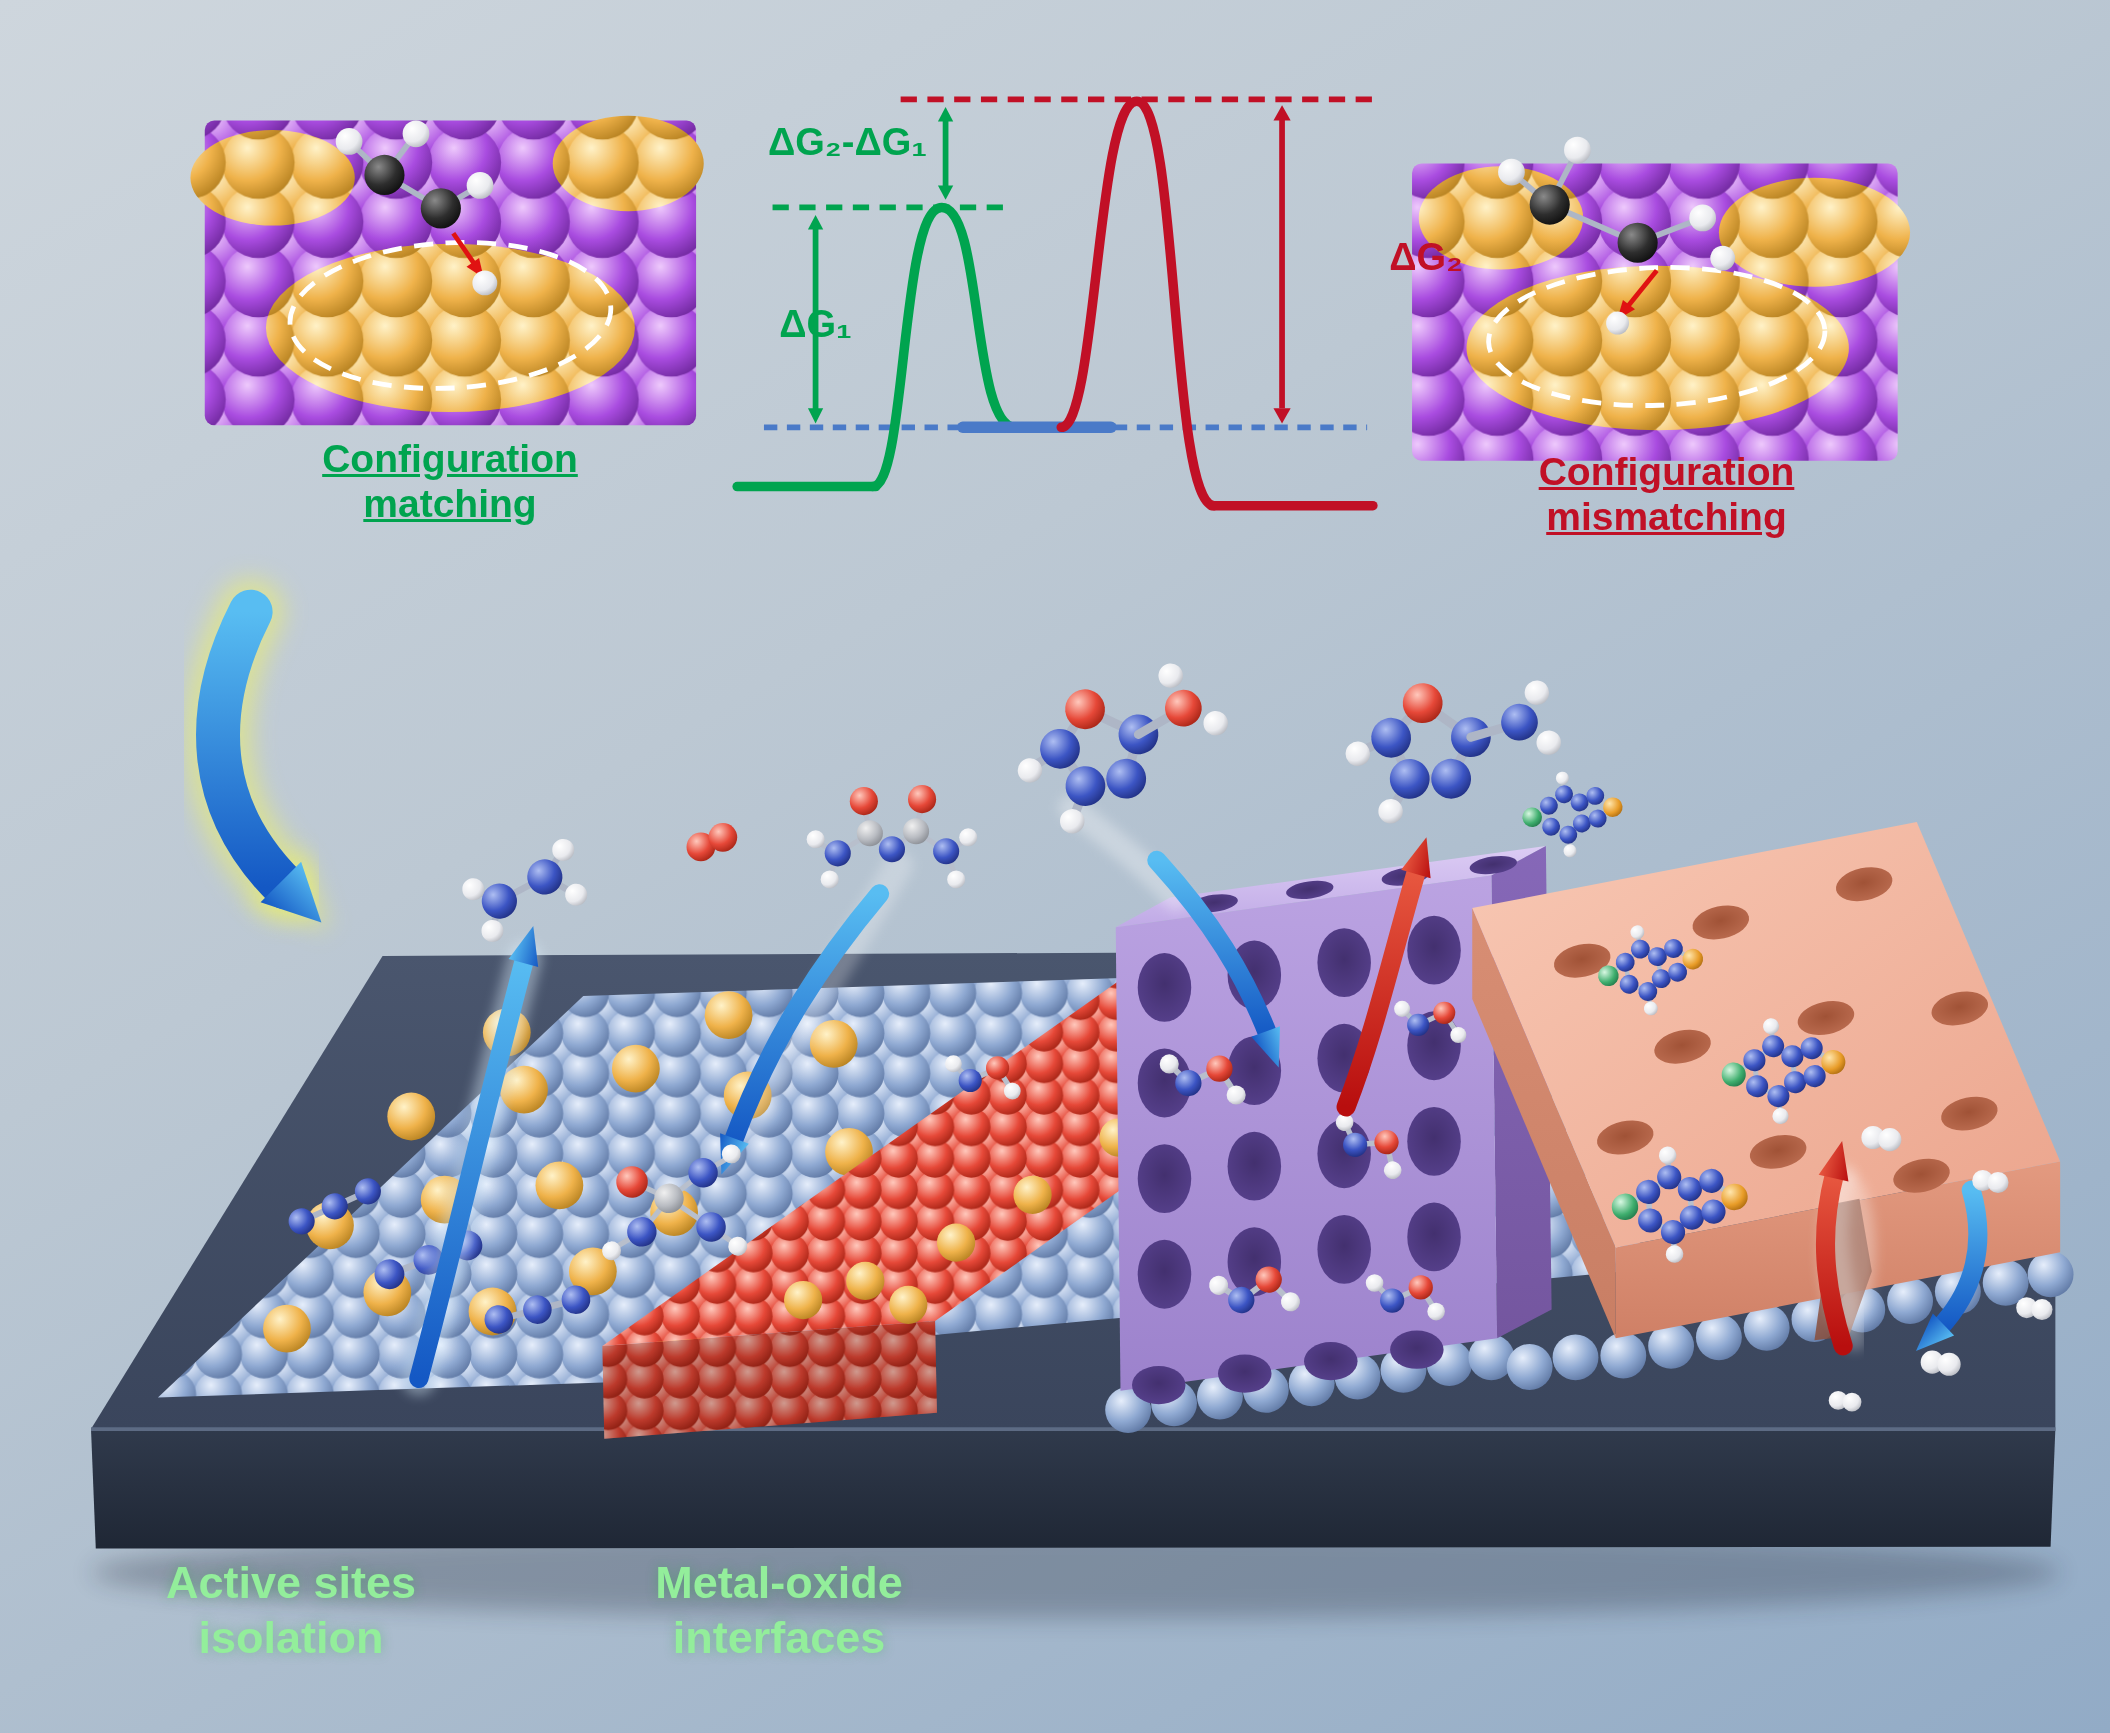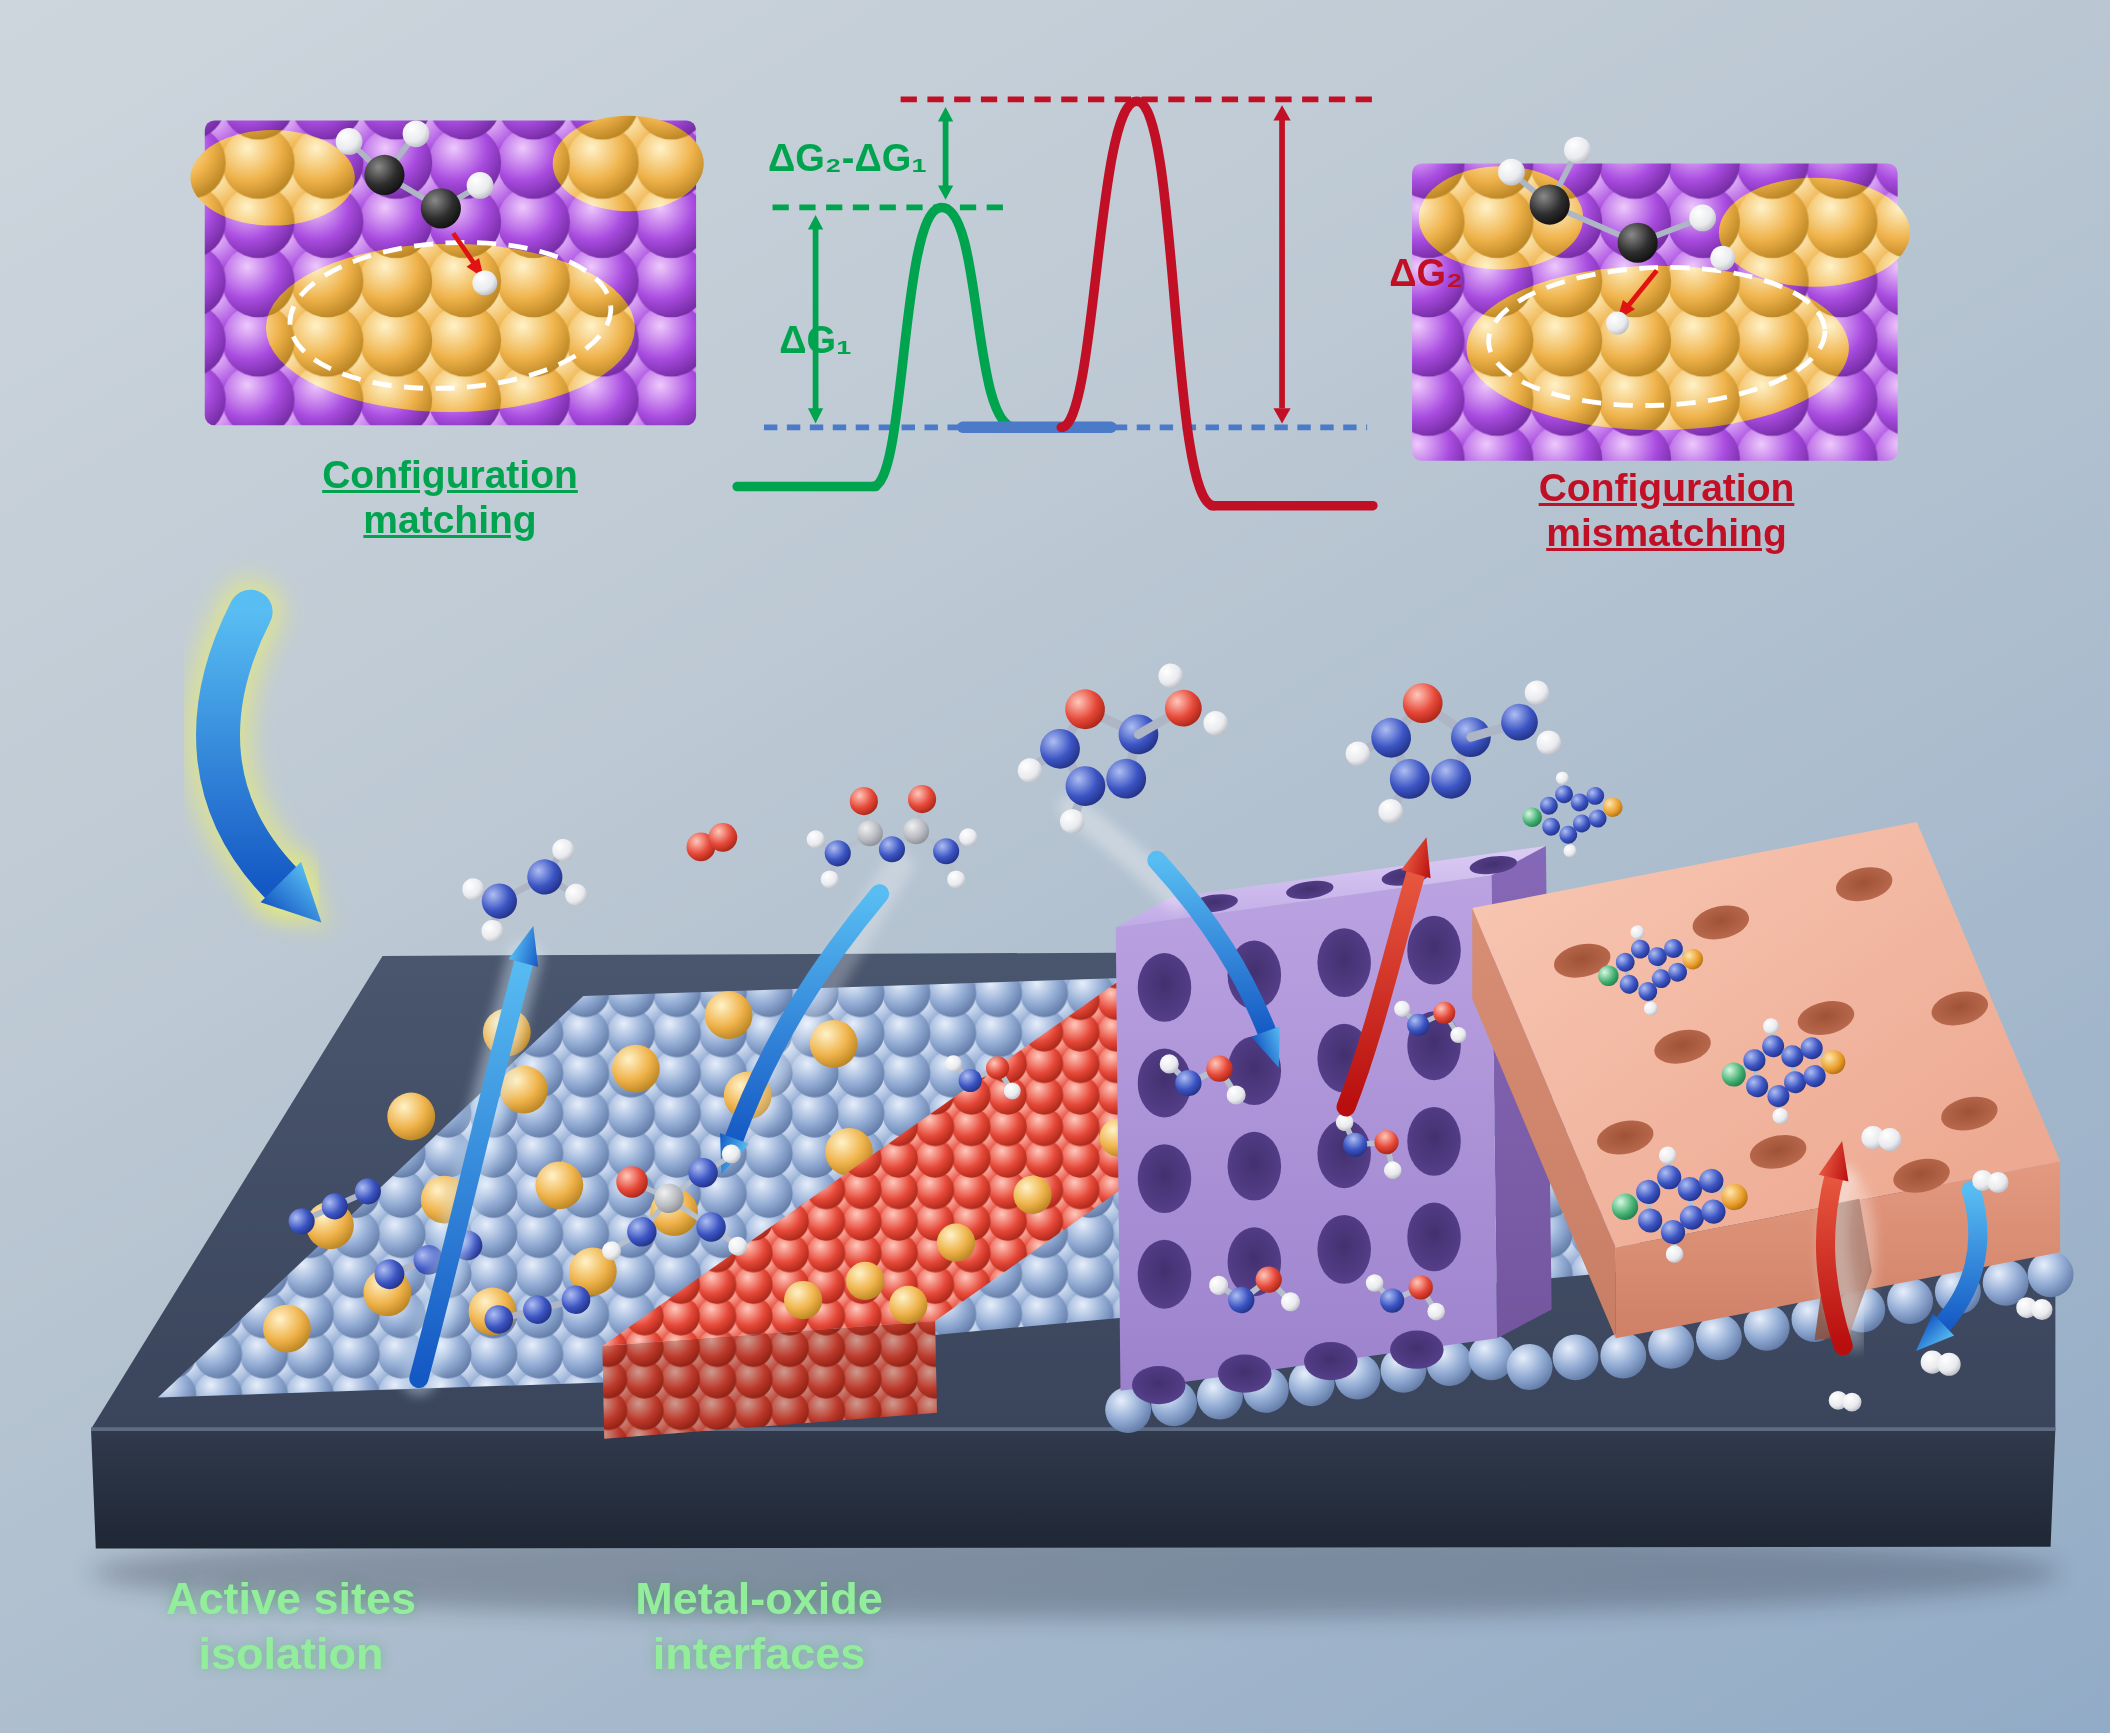--- a/index.html
+++ b/index.html
@@ -2,21 +2,21 @@
 <html><head>
 <meta charset="utf-8">
 <style>
   html,body{margin:0;padding:0;background:#8ea8c2;}
   .stage{position:relative;width:2111px;height:1734px;overflow:hidden;
          background:linear-gradient(150deg,#ced6dd 0%,#bcc8d3 38%,#92abc6 100%);
          font-family:"Liberation Sans", sans-serif;}
   svg.art{position:absolute;left:0;top:0;}
   .bond{stroke:#aeb6c6;stroke-width:6;stroke-linecap:round;fill:none;}
   .bondThin{stroke:#b8bfcc;stroke-width:5;stroke-linecap:round;fill:none;}
-  .t{position:absolute;font-weight:700;line-height:1.16;text-align:center;margin-top:16px;}
+  .t{position:absolute;font-weight:700;line-height:1.16;text-align:center;}
   .green{color:#00A44F;}
   .red{color:#C11026;}
   .lgreen{color:#93EE9B;text-shadow:0 0 11.5px rgba(40,160,70,.35);}
   .cap{font-size:39px;text-decoration:underline;}
   .elabel{font-size:38px;}
   .plabel{font-size:45px;line-height:1.22;}
 </style>
 </head>
 <body>
 
@@ -522,16 +522,16 @@
 </svg>
 
 <div class="t cap green" style="left:280px;top:436px;width:340px;">Configuration matching</div>
 <div class="t cap red" style="left:1466px;top:449px;width:401px;">Configuration mismatching</div>
 
 <div class="t elabel green" style="left:683px;top:120px;width:244px;text-align:right;">ΔG₂-ΔG₁</div>
 <div class="t elabel green" style="left:734px;top:302px;width:163px;">ΔG₁</div>
 <div class="t elabel red" style="left:1300px;top:235px;width:163px;text-align:right;">ΔG₂</div>
 
 <div class="t plabel lgreen" style="left:100px;top:1556px;width:382px;">Active sites isolation</div>
-<div class="t plabel lgreen" style="left:563px;top:1556px;width:392px;">Metal-oxide interfaces</div>
+<div class="t plabel lgreen" style="left:583px;top:1556px;width:392px;">Metal-oxide interfaces</div>
 
 </div>
 
 
 </body></html>

